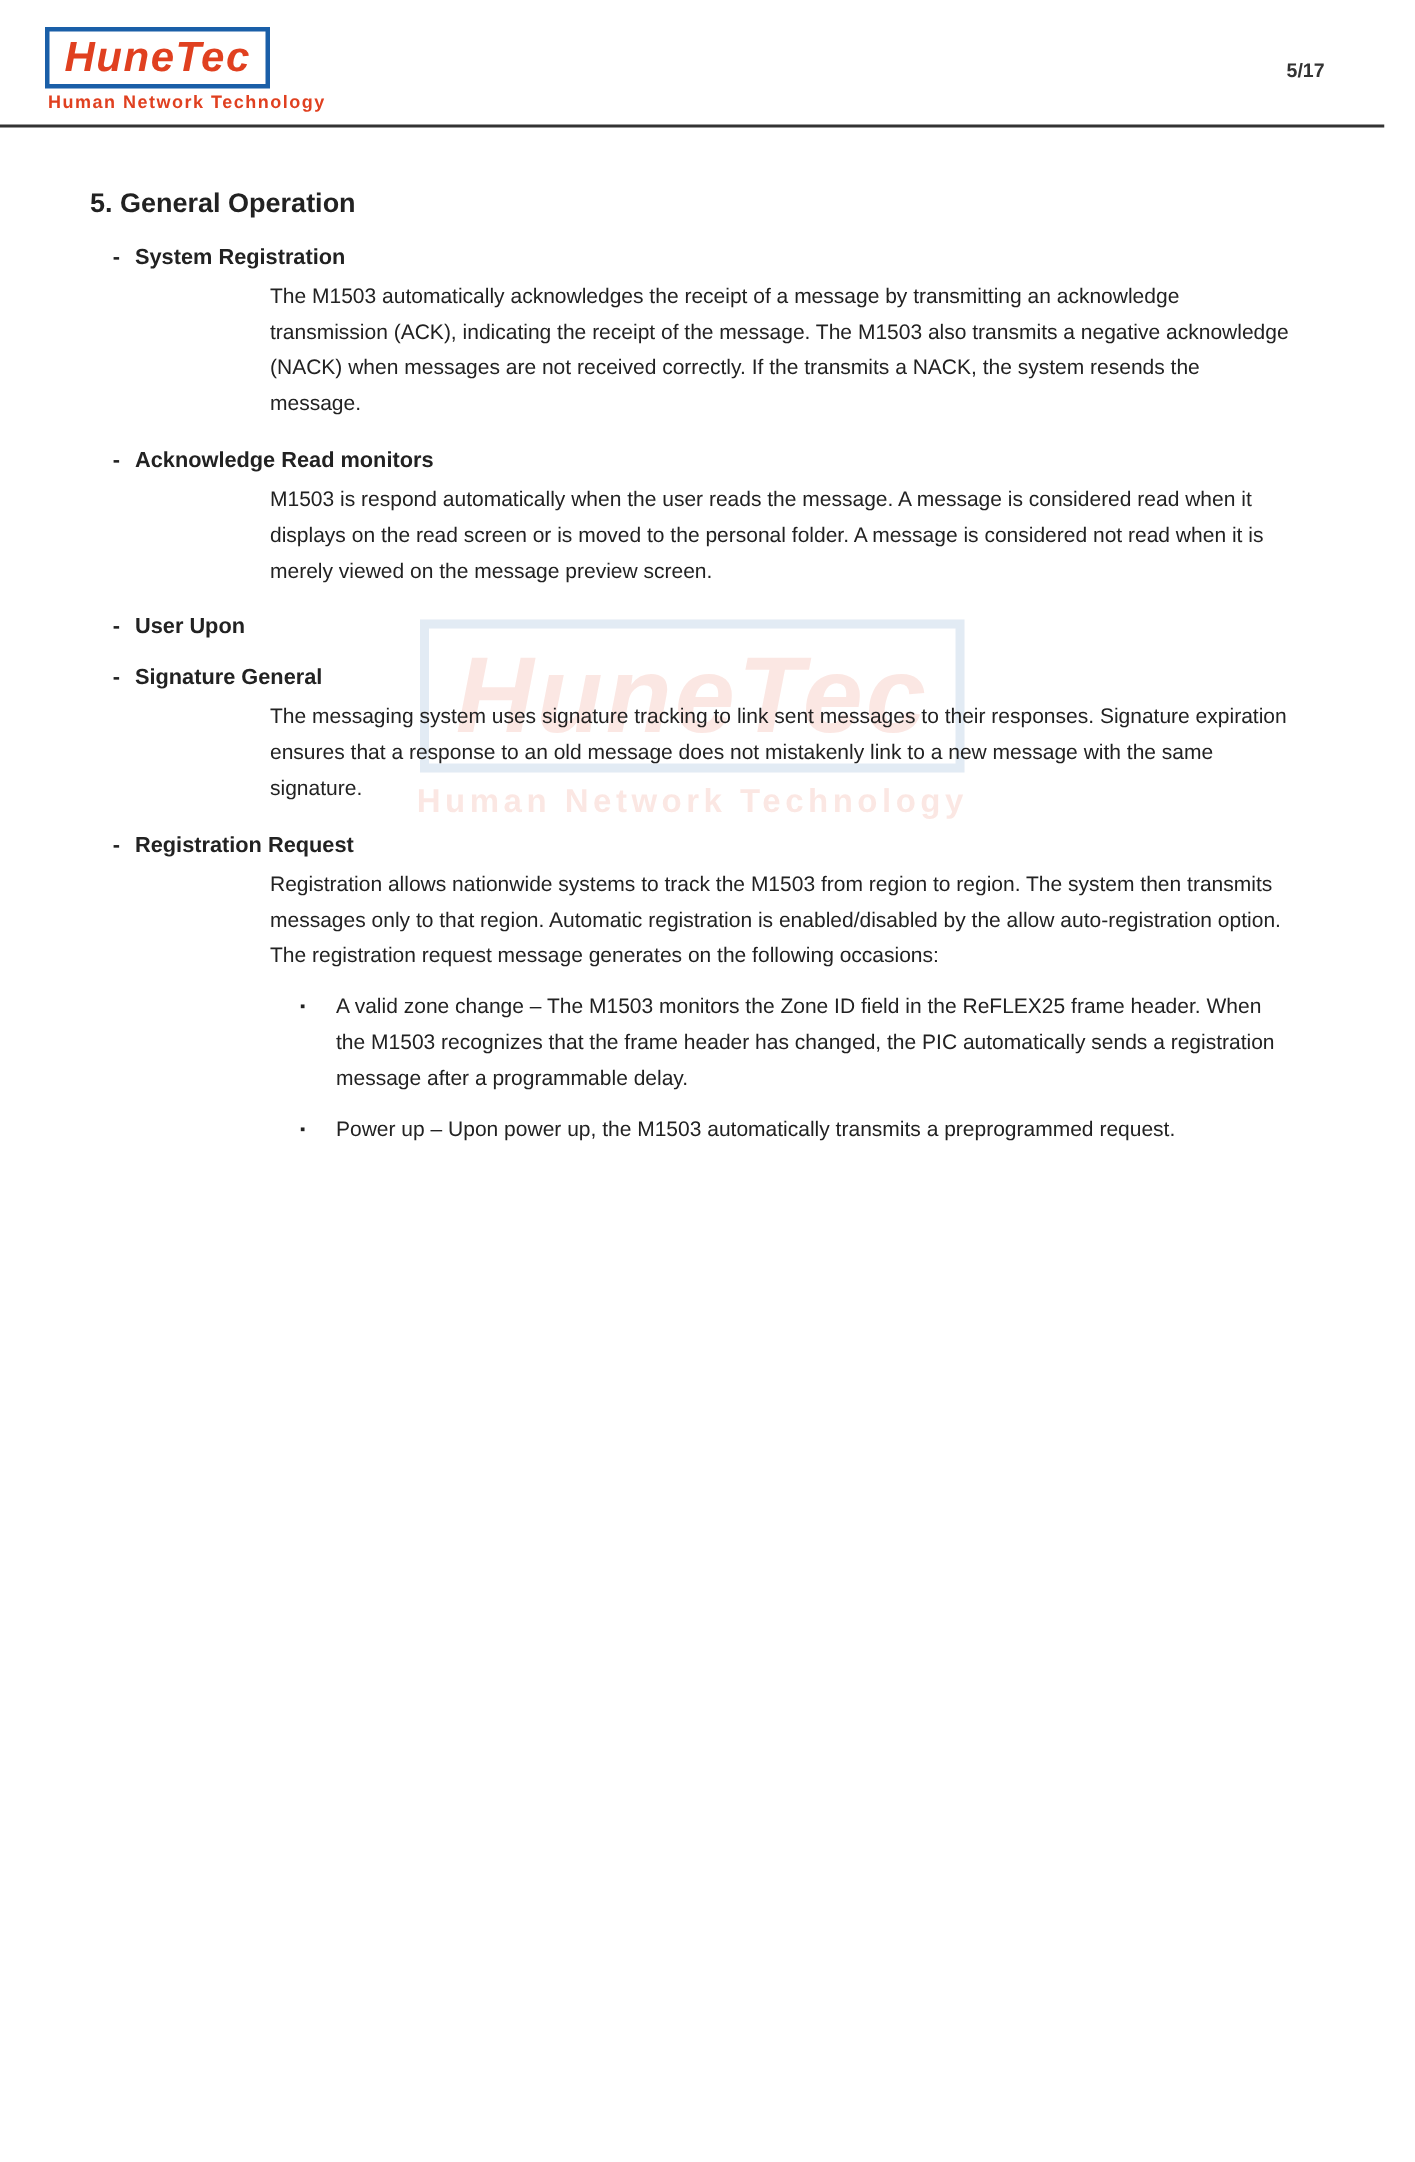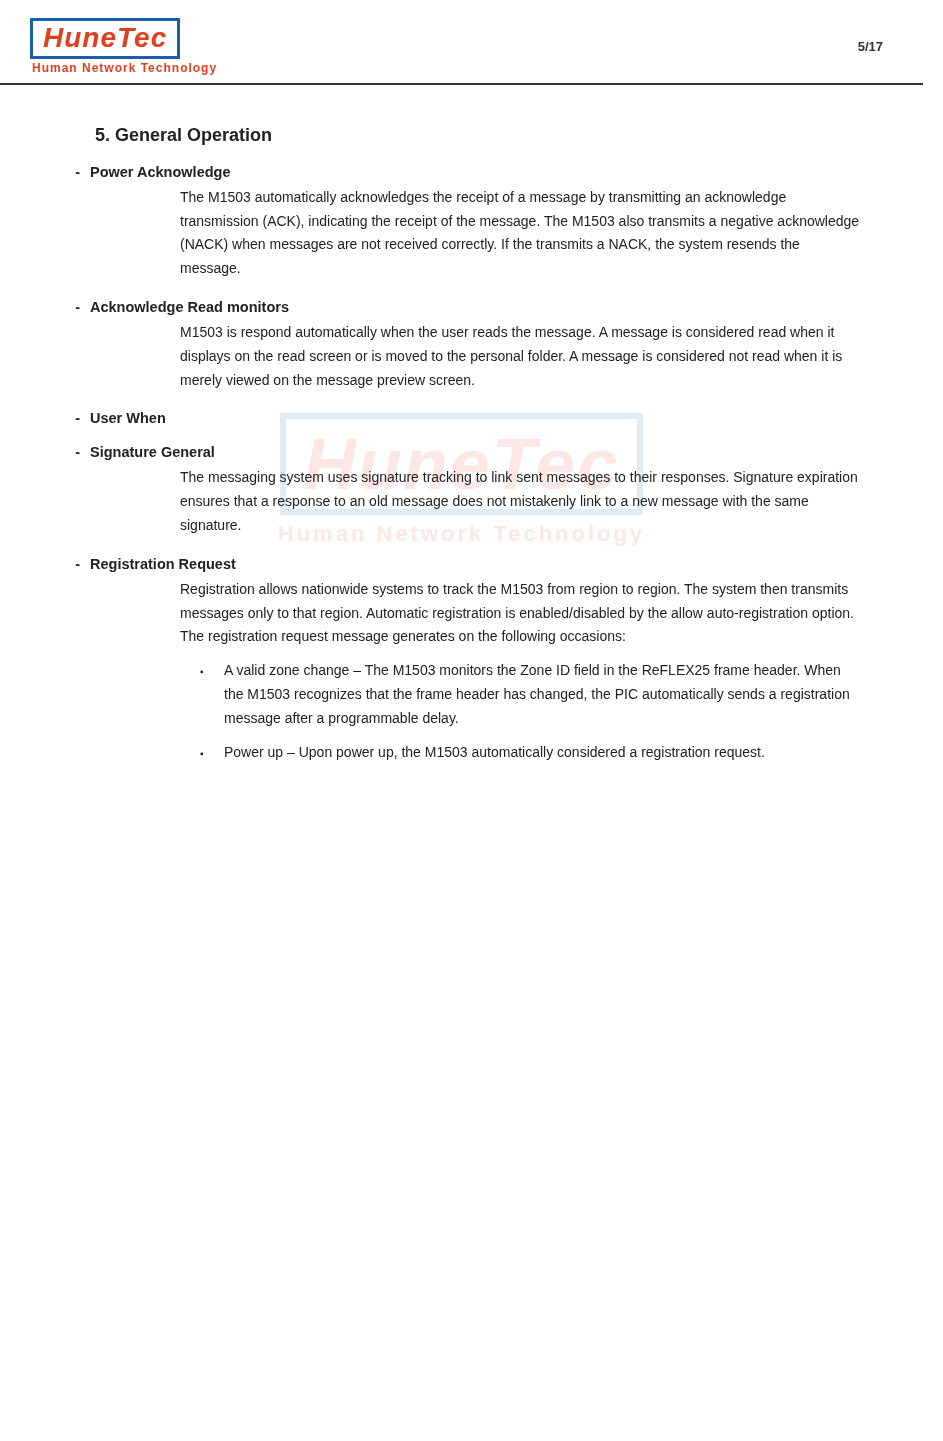--- a/index.html
+++ b/index.html
@@ -111,21 +111,20 @@
     .content {
       padding: 40px 60px 80px 60px;
       position: relative;
       z-index: 1;
     }
 
     .section-title {
       font-size: 18px;
       font-weight: bold;
       margin-bottom: 18px;
-      margin-left: 35px;
     }
 
     .section-intro {
       font-size: 14.5px;
       margin-bottom: 22px;
       margin-left: 40px;
     }
 
     .bullet-list {
       list-style: none;
@@ -238,37 +237,37 @@
     <div class="section-title">
       <span>5.</span>&nbsp;<span>General Operation</span>
     </div>
 
 
     <ul class="bullet-list">
 
       <li class="bullet-item">
         <div class="bullet-label-row">
           <span class="bullet-dash">-</span>
-          <span class="bullet-label">Power Acknowledge</span>
+          <span class="bullet-label">System Registration</span>
         </div>
         <div class="bullet-body">The M1503 automatically acknowledges the receipt of a message by transmitting an acknowledge transmission (ACK), indicating the receipt of the message. The M1503 also transmits a negative acknowledge (NACK) when messages are not received correctly. If the transmits a NACK, the system resends the message.</div>
       </li>
 
       <li class="bullet-item">
         <div class="bullet-label-row">
           <span class="bullet-dash">-</span>
           <span class="bullet-label">Acknowledge Read monitors</span>
         </div>
         <div class="bullet-body">M1503 is respond automatically when the user reads the message. A message is considered read when it displays on the read screen or is moved to the personal folder. A message is considered not read when it is merely viewed on the message preview screen.</div>
       </li>
 
       <li class="bullet-item">
         <div class="bullet-label-row">
           <span class="bullet-dash">-</span>
-          <span class="bullet-label">User When</span>
+          <span class="bullet-label">User Upon</span>
         </div>
       </li>
 
       <li class="bullet-item">
         <div class="bullet-label-row">
           <span class="bullet-dash">-</span>
           <span class="bullet-label">Signature General</span>
         </div>
         <div class="bullet-body">The messaging system uses signature tracking to link sent messages to their responses. Signature expiration ensures that a response to an old message does not mistakenly link to a new message with the same signature.</div>
       </li>
@@ -280,21 +279,21 @@
         </div>
         <div class="bullet-body">
           <span>Registration allows nationwide systems to track the M1503 from region to region. The system then transmits messages only to that region. Automatic registration is enabled/disabled by the allow auto-registration option.<br>The registration request message generates on the following occasions:</span>
           <ul class="sub-bullet-list">
             <li class="sub-bullet-item">
               <span class="sub-bullet-dot">▪</span>
               <span class="sub-bullet-text">A valid zone change – The M1503 monitors the Zone ID field in the ReFLEX25 frame header. When the M1503 recognizes that the frame header has changed, the PIC automatically sends a registration message after a programmable delay.</span>
             </li>
             <li class="sub-bullet-item">
               <span class="sub-bullet-dot">▪</span>
-              <span class="sub-bullet-text">Power up – Upon power up, the M1503 automatically considered a registration request.</span>
+              <span class="sub-bullet-text">Power up – Upon power up, the M1503 automatically transmits a preprogrammed request.</span>
             </li>
           </ul>
         </div>
       </li>
 
     </ul>
   </div>
 
 
 </div>

